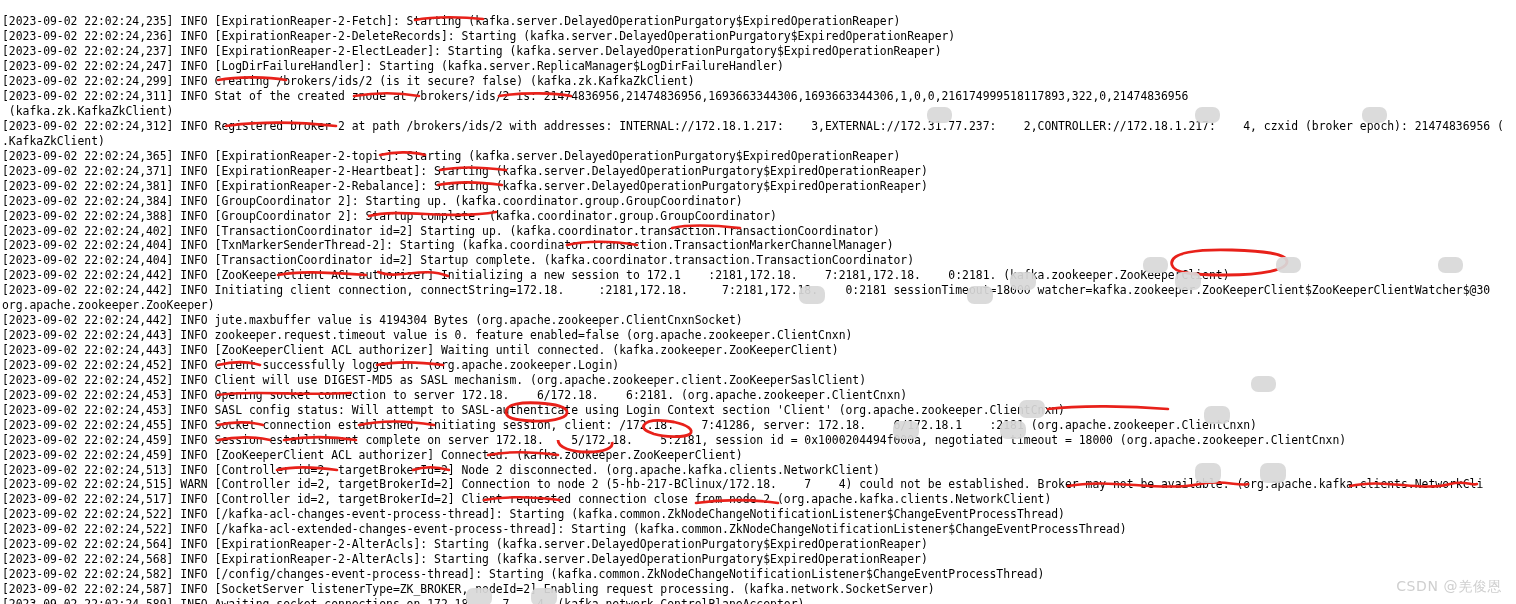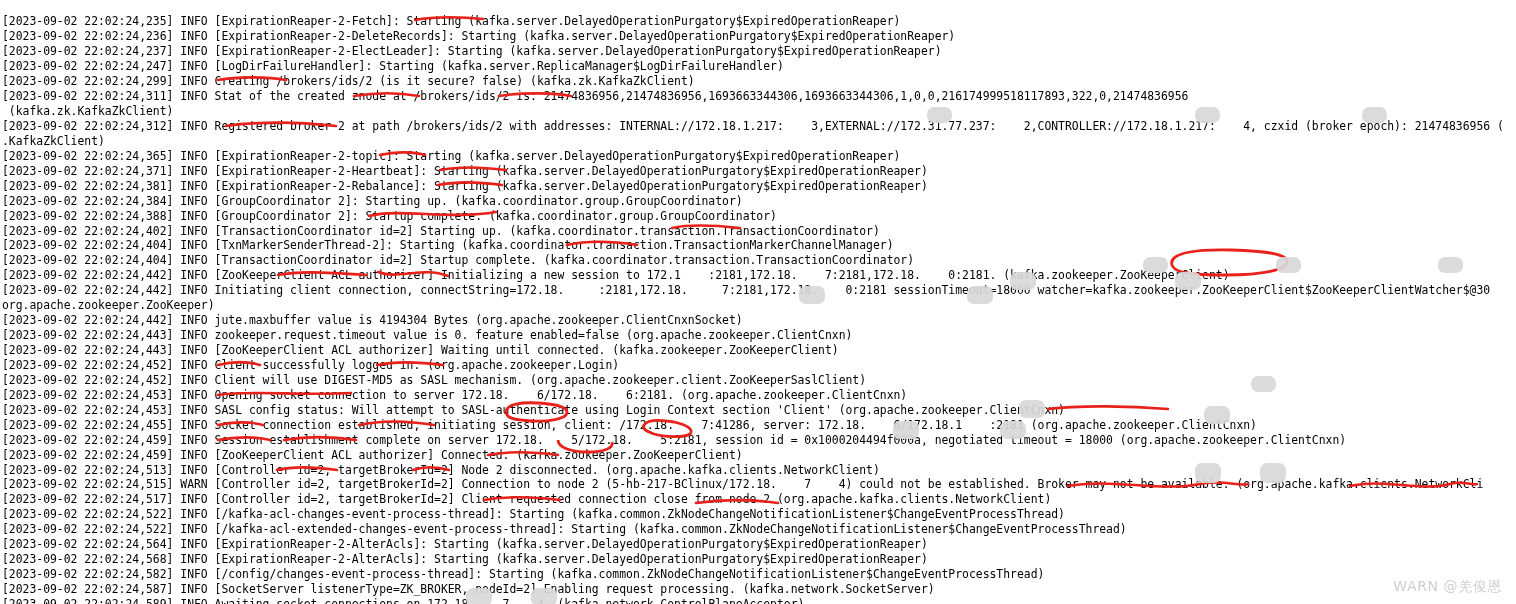--- a/index.html
+++ b/index.html
@@ -126,14 +126,14 @@
       <div class="redact" style="left: 1019px; top: 400px; width: 26px; height: 18px; background: rgb(217, 217, 217);"></div>
       <div class="redact" style="left: 1204px; top: 406px; width: 26px; height: 18px; background: rgb(217, 217, 217);"></div>
       <div class="redact" style="left: 893px; top: 421px; width: 26px; height: 18px; background: rgb(217, 217, 217);"></div>
       <div class="redact" style="left: 1000px; top: 421px; width: 26px; height: 18px; background: rgb(217, 217, 217);"></div>
       <div class="redact" style="left: 1195px; top: 463px; width: 26px; height: 20px; background: rgb(217, 217, 217);"></div>
       <div class="redact" style="left: 1260px; top: 463px; width: 26px; height: 20px; background: rgb(217, 217, 217);"></div>
       <div class="redact" style="left: 466px; top: 588px; width: 26px; height: 18px; background: rgb(217, 217, 217);"></div>
       <div class="redact" style="left: 531px; top: 588px; width: 26px; height: 18px; background: rgb(217, 217, 217);"></div>
     </div>
 
-  <div class="watermark">WARN @羌俊恩</div>
+  <div class="watermark">CSDN @羌俊恩</div>
 </div>
 
 </body></html>

